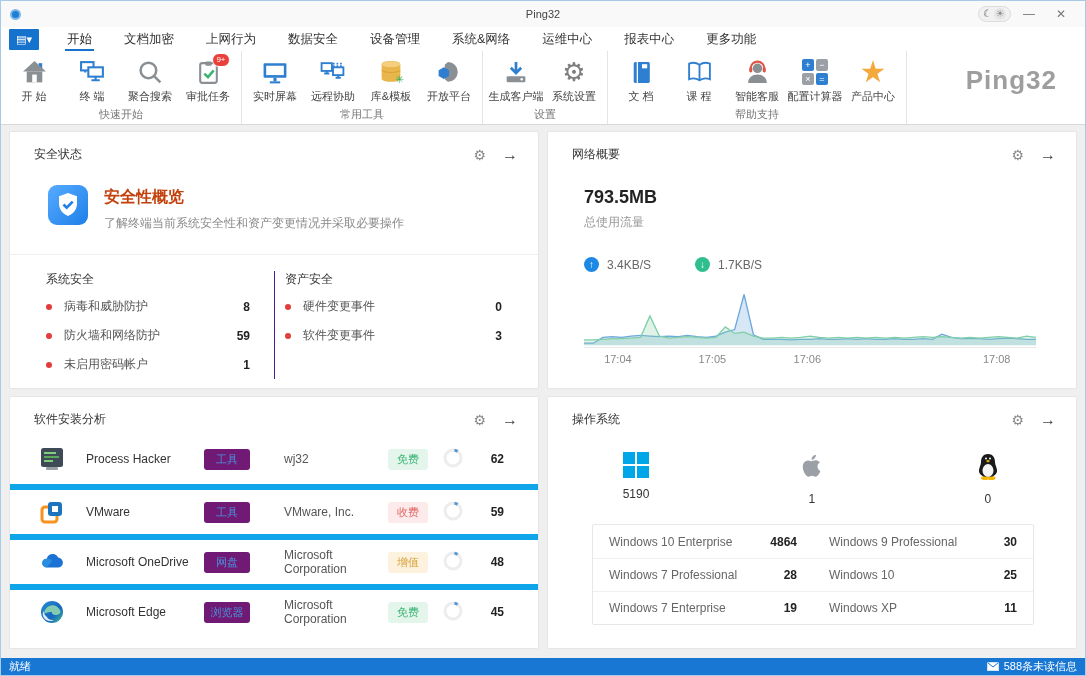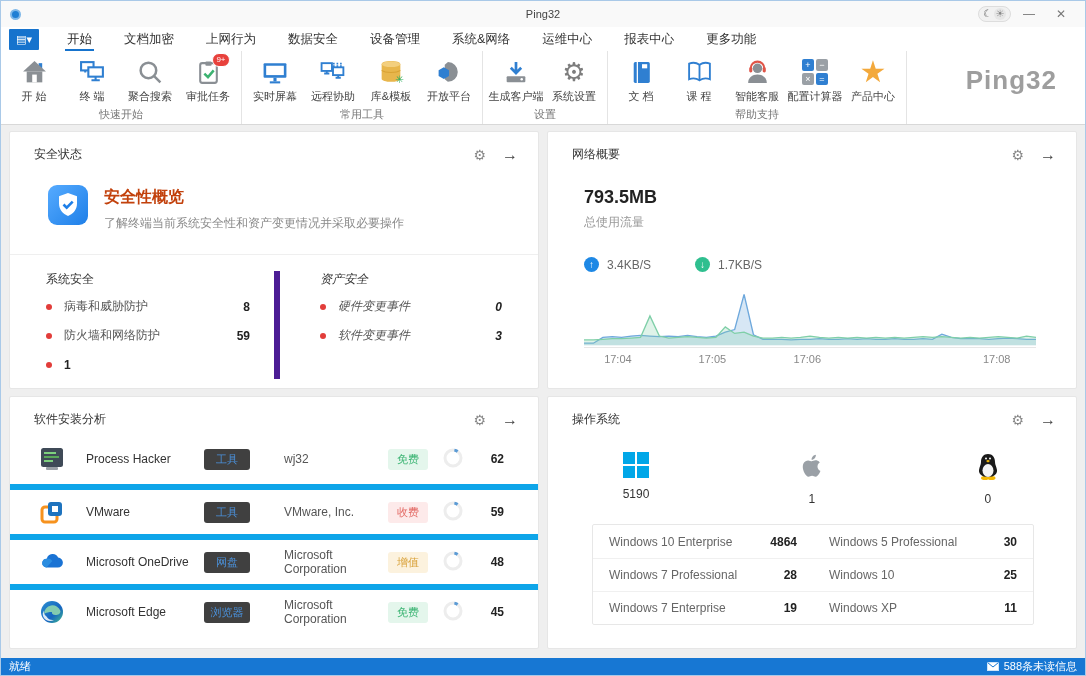--- a/index.html
+++ b/index.html
@@ -50,21 +50,21 @@
   .gear-sm { font-size:14px; color:#888; cursor:pointer; line-height:1; }
   .arrow-sm { font-size:16px; color:#444; cursor:pointer; line-height:1; }
 
   
   .hero { display:flex; align-items:flex-start; gap:16px; margin:22px 0 0 38px; }
   .hero-txt .ht { font-size:16px; font-weight:bold; color:#c2410c; margin-top:2px; }
   .hero-txt .hd { font-size:12px; color:#8a8a8a; margin-top:7px; }
   .sec-divider { height:1px; background:#efefef; margin:22px 0 0; }
   .sec-cols { display:flex; margin:16px 36px 0; }
   .sec-col { width:50%; }
-  .sec-col + .sec-col { border-left:6px solid #4c1d95; padding-left:40px;font-style:italic; }
+  .sec-col + .sec-col { border-left:1px solid #4c1d95; padding-left:10px; }
   .sec-col:first-child { padding-right:24px; }
   .sec-col-title { font-size:12px; color:#333; margin-bottom:4px; }
   .sec-row { display:flex; align-items:center; height:29px; }
   .sec-row .dot { width:6px; height:6px; border-radius:50%; background:#e23d3a; margin-right:12px; flex:0 0 auto; }
   .sec-row .sl { color:#555; font-size:12px; flex:1; }
   .sec-row .sv { font-weight:bold; color:#222; font-size:12px; }
 
   
   .net-total { margin:24px 0 0 36px; font-size:18px; font-weight:bold; color:#222; }
   .net-total-label { margin:6px 0 0 36px; font-size:12px; color:#999; }
@@ -77,21 +77,21 @@
   .x-labels { position:relative; height:16px; margin-top:5px; font-size:11px; color:#888; }
   .x-labels span { position:absolute; transform:translateX(-50%); }
   .xl1{left:7.5%;} .xl2{left:28.4%;} .xl3{left:49.4%;} .xl4{left:70.3%;margin-top:43px;} .xl5{left:91.3%;}
 
   
   .sw-list { margin-top:6px; }
   .sw-row { display:flex; align-items:center; height:50px; padding:0 34px 0 30px; }
   .sw-row + .sw-row { border-top:6px solid #0ea5e9; }
   .sw-icon { width:24px; height:24px; flex:0 0 auto; }
   .sw-name { width:118px; margin-left:22px; font-size:12px; color:#333; }
-  .cat-badge { width:46px; text-align:center; background:#404040; color:#4a90d9; font-size:11px; padding:3px 0; border-radius:3px; }
+  .cat-badge { width:46px; text-align:center; background:#701a75; color:#4a90d9; font-size:11px; padding:3px 0; border-radius:3px; }
   .sw-vendor { flex:1; margin-left:34px; font-size:12px; color:#555; }
   .price-badge { width:40px; text-align:center; font-size:11px; padding:3px 0; border-radius:3px; }
   .price-badge[data-type="free"] { background:#e4f6ec; color:#3eb575; }
   .price-badge[data-type="paid"] { background:#fdeaea; color:#e36b66; }
   .price-badge[data-type="freemium"] { background:#fcf2de; color:#d9a23a; }
   .sw-ring { margin:0 12px 0 14px; }
   .sw-count { width:28px; text-align:right; font-weight:bold; color:#222; font-size:12px; }
 
   
   .os-stats { display:flex; margin-top:24px; }
@@ -361,20 +361,21 @@
             <span class="sl">病毒和威胁防护</span>
             <span class="sv">8</span>
           </div>
           <div class="sec-row">
             <span class="dot"></span>
             <span class="sl">防火墙和网络防护</span>
             <span class="sv">59</span>
           </div>
           <div class="sec-row">
             <span class="dot"></span>
+            <span class="sl">未启用密码帐户</span>
             <span class="sv">1</span>
           </div>
         </div>
         <div class="sec-col">
           <div class="sec-col-title">资产安全</div>
           <div class="sec-row">
             <span class="dot"></span>
             <span class="sl">硬件变更事件</span>
             <span class="sv">0</span>
           </div>
@@ -565,21 +566,21 @@
           <span class="os-count">0</span>
         </div>
       </div>
       <div class="os-table">
         <div class="os-tr">
           <div class="os-td">
               <span class="ol">Windows 10 Enterprise</span>
               <span class="ov">4864</span>
             </div>
           <div class="os-td">
-              <span class="ol">Windows 5 Professional</span>
+              <span class="ol">Windows 9 Professional</span>
               <span class="ov">30</span>
             </div>
         </div>
         <div class="os-tr">
           <div class="os-td">
               <span class="ol">Windows 7 Professional</span>
               <span class="ov">28</span>
             </div>
           <div class="os-td">
               <span class="ol">Windows 10</span>

